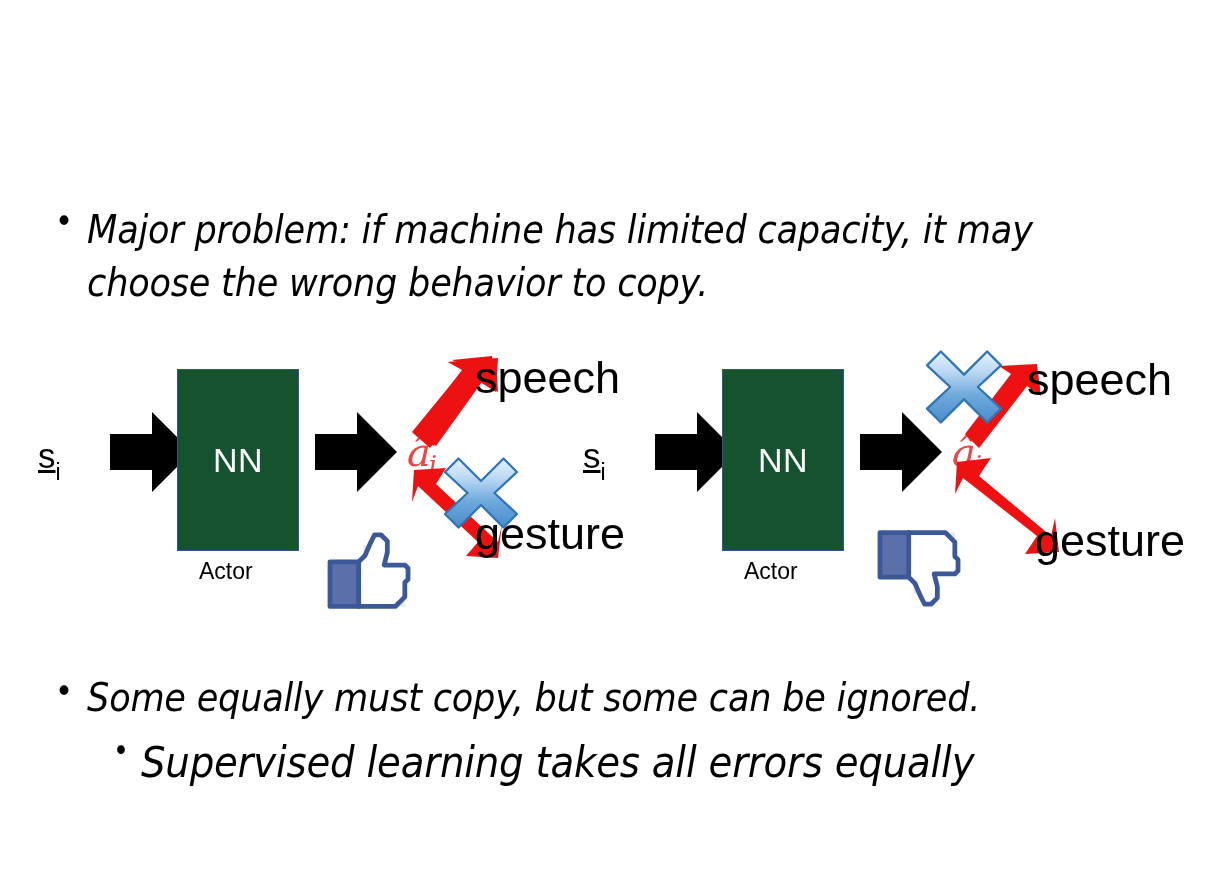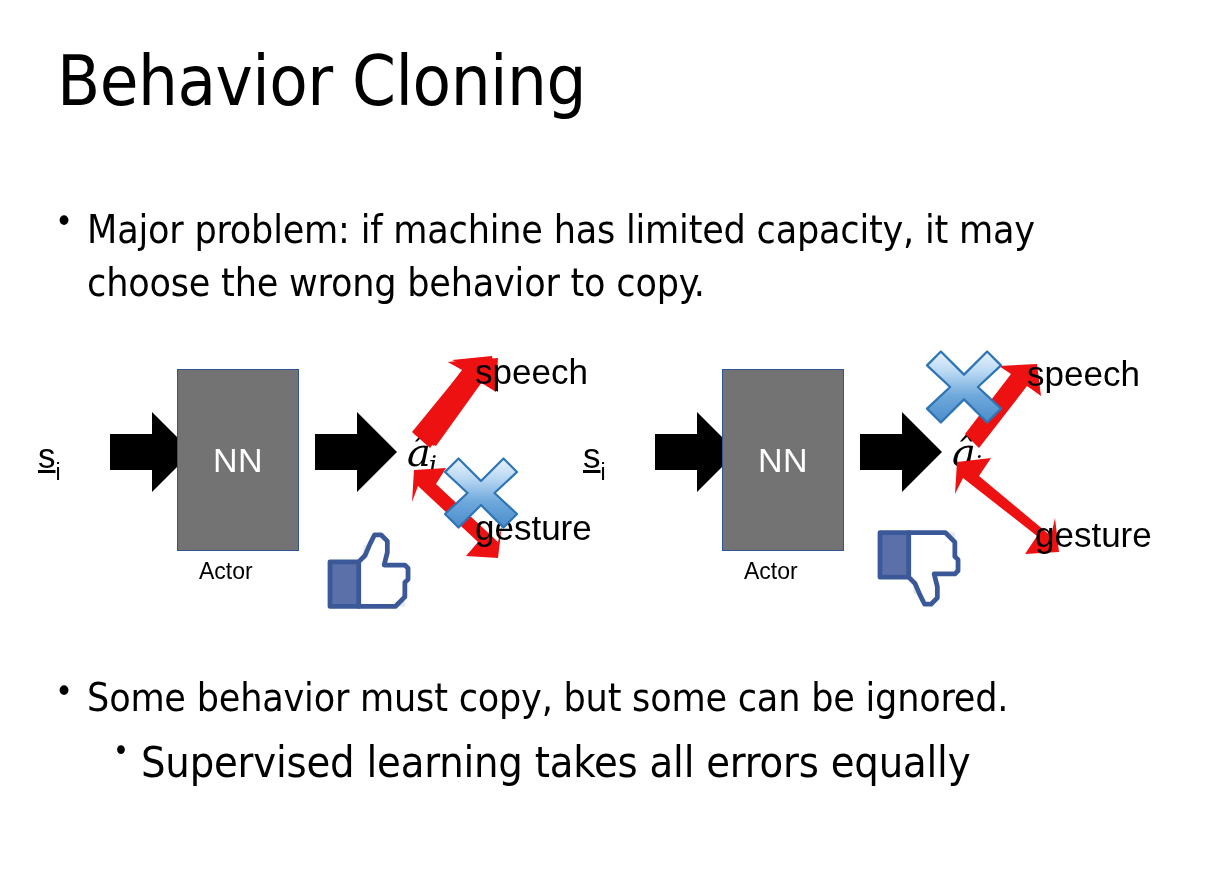--- a/index.html
+++ b/index.html
@@ -49,20 +49,21 @@
   }
   .bullet-dot {
     flex: 0 0 auto;
     font-size: 34px;
     line-height: 1.18;
     padding-right: 14px;
     transform: translateY(-2px);
   }
   .bullet-text {
     flex: 1 1 auto;
+    font-style: italic;
   }
 
   #bullet-top {
     left: 55px;
     top: 203px;
     width: 1080px;
   }
   #bullet-top .bullet-text {
     font-size: 39px;
     line-height: 1.36;
@@ -113,21 +114,21 @@
   .state-label .sub {
     font-size: 23px;
     vertical-align: sub;
     position: relative;
     top: 4px;
     left: 0px;
   }
 
   .nn-box {
     position: absolute;
-    background: #737373;
+    background: #14532d;
     border: 1px solid #2F5597;
     box-sizing: border-box;
     display: flex;
     align-items: center;
     justify-content: center;
   }
   .nn-box-label {
     font-family: "Liberation Sans", sans-serif;
     font-size: 34px;
     color: #FFFFFF;
@@ -141,49 +142,48 @@
     color: #000000;
     white-space: nowrap;
   }
 
   .action-label {
     position: absolute;
     font-family: "DejaVu Serif", "Liberation Serif", serif;
     font-style: italic;
     font-size: 40px;
     line-height: 1;
-    color: #000000;
+    color: #ef4444;
     white-space: nowrap;
   }
   .action-label .sub {
     font-size: 26px;
     position: relative;
     top: 8px;
     left: -2px;
   }
 
   .io-label {
     position: absolute;
     font-family: "Liberation Sans", sans-serif;
-    font-size: 35px;
+    font-size: 45px;
     color: #000000;
     white-space: nowrap;
   }
 
   .blk-arrow, .red-arrow, .blue-x, .hand-icon {
     position: absolute;
   }
   svg { display: block; overflow: visible; }
 </style>
 </head>
 <body>
 
 <div id="slide">
 
-  <div id="slide-title">Behavior Cloning</div>
 
   <div class="bullet-block" id="bullet-top">
     <div class="bullet-row">
       <span class="bullet-dot">•</span>
       <span class="bullet-text">Major problem: if machine has limited capacity, it may choose the wrong behavior to copy.</span>
     </div>
   </div>
 
   <div class="diagram" id="diagram-left">
 
@@ -330,21 +330,21 @@
                    L74,44 L78,28 L78,14 L70,6 L62,6 L56,18 L50,32 L42,40 Z" fill="#FFFFFF" stroke="#3B5998" stroke-width="6" stroke-linejoin="round" stroke-linecap="round"></path>
           <rect x="6" y="40" width="36" height="56" fill="#5B6FA8" stroke="#3B5998" stroke-width="6" stroke-linejoin="round"></rect>
         </g>
       </svg>
     </div>
   </div>
 
   <div class="bullet-block" id="bullet-bottom-1">
     <div class="bullet-row">
       <span class="bullet-dot">•</span>
-      <span class="bullet-text">Some behavior must copy, but some can be ignored.</span>
+      <span class="bullet-text">Some equally must copy, but some can be ignored.</span>
     </div>
   </div>
 
   <div class="bullet-block" id="bullet-bottom-2">
     <div class="bullet-row">
       <span class="bullet-dot">•</span>
       <span class="bullet-text">Supervised learning takes all errors equally</span>
     </div>
   </div>
 

